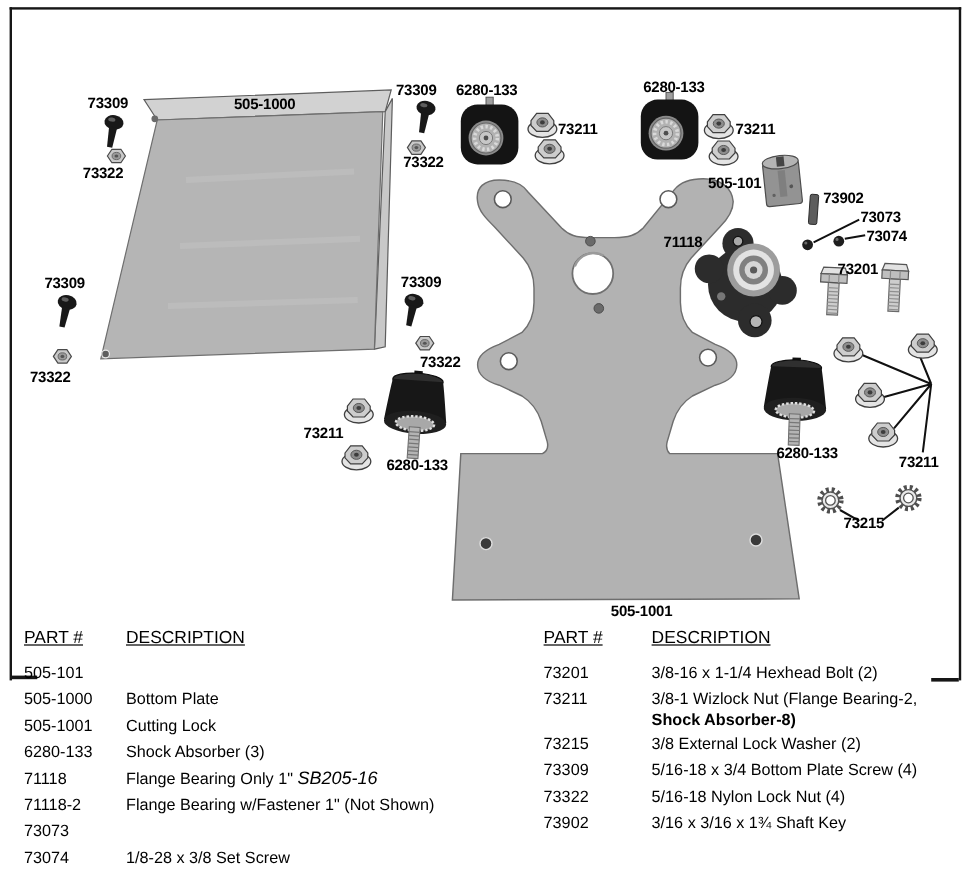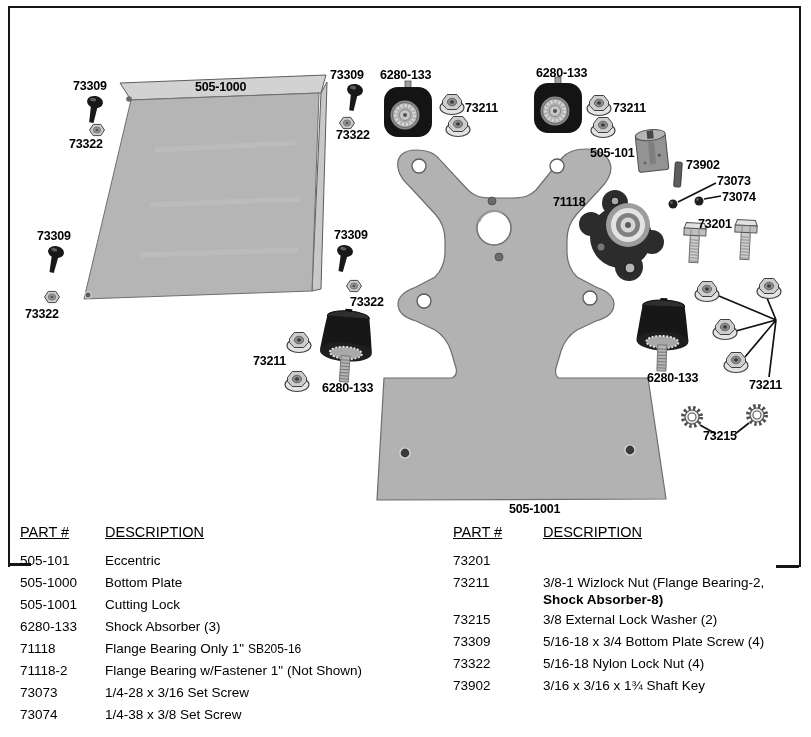--- a/index.html
+++ b/index.html
@@ -13,21 +13,21 @@
   .art{position:absolute;left:0;top:0;}
   .callout{position:absolute;font-size:12.5px;font-weight:bold;letter-spacing:-0.2px;white-space:nowrap;}
   .ptable{position:absolute;font-size:13.5px;line-height:22px;}
   .ptable .hdr{display:flex;font-weight:normal;font-size:14.5px;line-height:17px;margin-bottom:9px;}
   .ptable .hdr span{text-decoration:underline;}
   .prow{display:flex;}
   .pcol{flex:0 0 85px;}
   .ptable-right .pcol{flex:0 0 90px;}
   .pdesc{flex:1;}
   .pdesc .line2{line-height:18px;margin-top:-3px;font-weight:bold;}
-  .small-note{font-size:12px;}
+  .small-note{font-size:15px;font-style:italic;}
 </style>
 </head>
 <body>
 
 <div class="stage">
 
   <div class="frame"></div>
   <div class="frame-foot foot-l"></div>
   <div class="frame-foot foot-r"></div>
 
@@ -219,21 +219,20 @@
   <div class="callout" style="left:703px;top:429px">73215</div>
   <div class="callout" style="left:509px;top:502px">505-1001</div>
 
   <div class="ptable ptable-left" style="left:20px;top:524px;width:425px">
     <div class="hdr">
       <span class="pcol">PART #</span>
       <span>DESCRIPTION</span>
     </div>
     <div class="prow">
       <span class="pcol">505-101</span>
-      <span class="pdesc">Eccentric</span>
     </div>
     <div class="prow">
       <span class="pcol">505-1000</span>
       <span class="pdesc">Bottom Plate</span>
     </div>
     <div class="prow">
       <span class="pcol">505-1001</span>
       <span class="pdesc">Cutting Lock</span>
     </div>
     <div class="prow">
@@ -243,35 +242,35 @@
     <div class="prow">
       <span class="pcol">71118</span>
       <span class="pdesc"><span>Flange Bearing Only 1"</span> <span class="small-note">SB205-16</span></span>
     </div>
     <div class="prow">
       <span class="pcol">71118-2</span>
       <span class="pdesc">Flange Bearing w/Fastener 1" (Not Shown)</span>
     </div>
     <div class="prow">
       <span class="pcol">73073</span>
-      <span class="pdesc">1/4-28 x 3/16 Set Screw</span>
     </div>
     <div class="prow">
       <span class="pcol">73074</span>
-      <span class="pdesc">1/4-38 x 3/8 Set Screw</span>
+      <span class="pdesc">1/8-28 x 3/8 Set Screw</span>
     </div>
   </div>
 
   <div class="ptable ptable-right" style="left:453px;top:524px;width:350px">
     <div class="hdr">
       <span class="pcol">PART #</span>
       <span>DESCRIPTION</span>
     </div>
     <div class="prow">
       <span class="pcol">73201</span>
+      <span class="pdesc">3/8-16 x 1-1/4 Hexhead Bolt (2)</span>
     </div>
     <div class="prow">
       <span class="pcol">73211</span>
       <span class="pdesc">
         <div>3/8-1 Wizlock Nut (Flange Bearing-2,</div>
         <div class="line2">Shock Absorber-8)</div>
       </span>
     </div>
     <div class="prow">
       <span class="pcol">73215</span>

